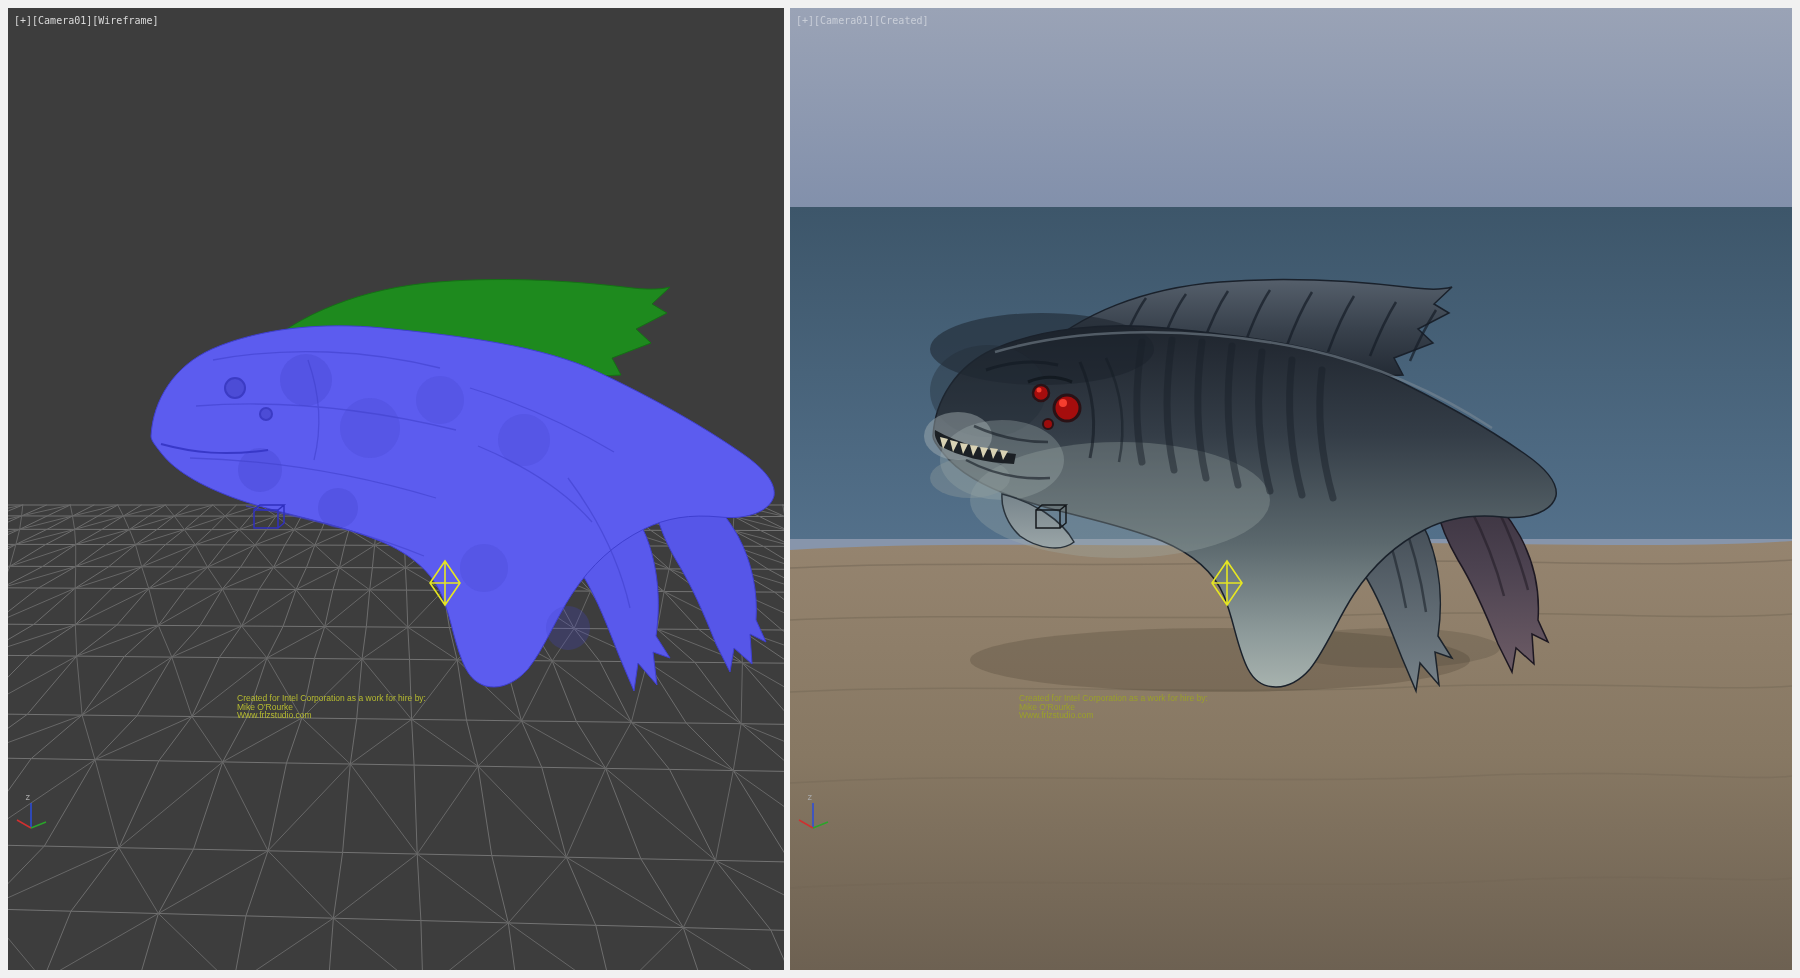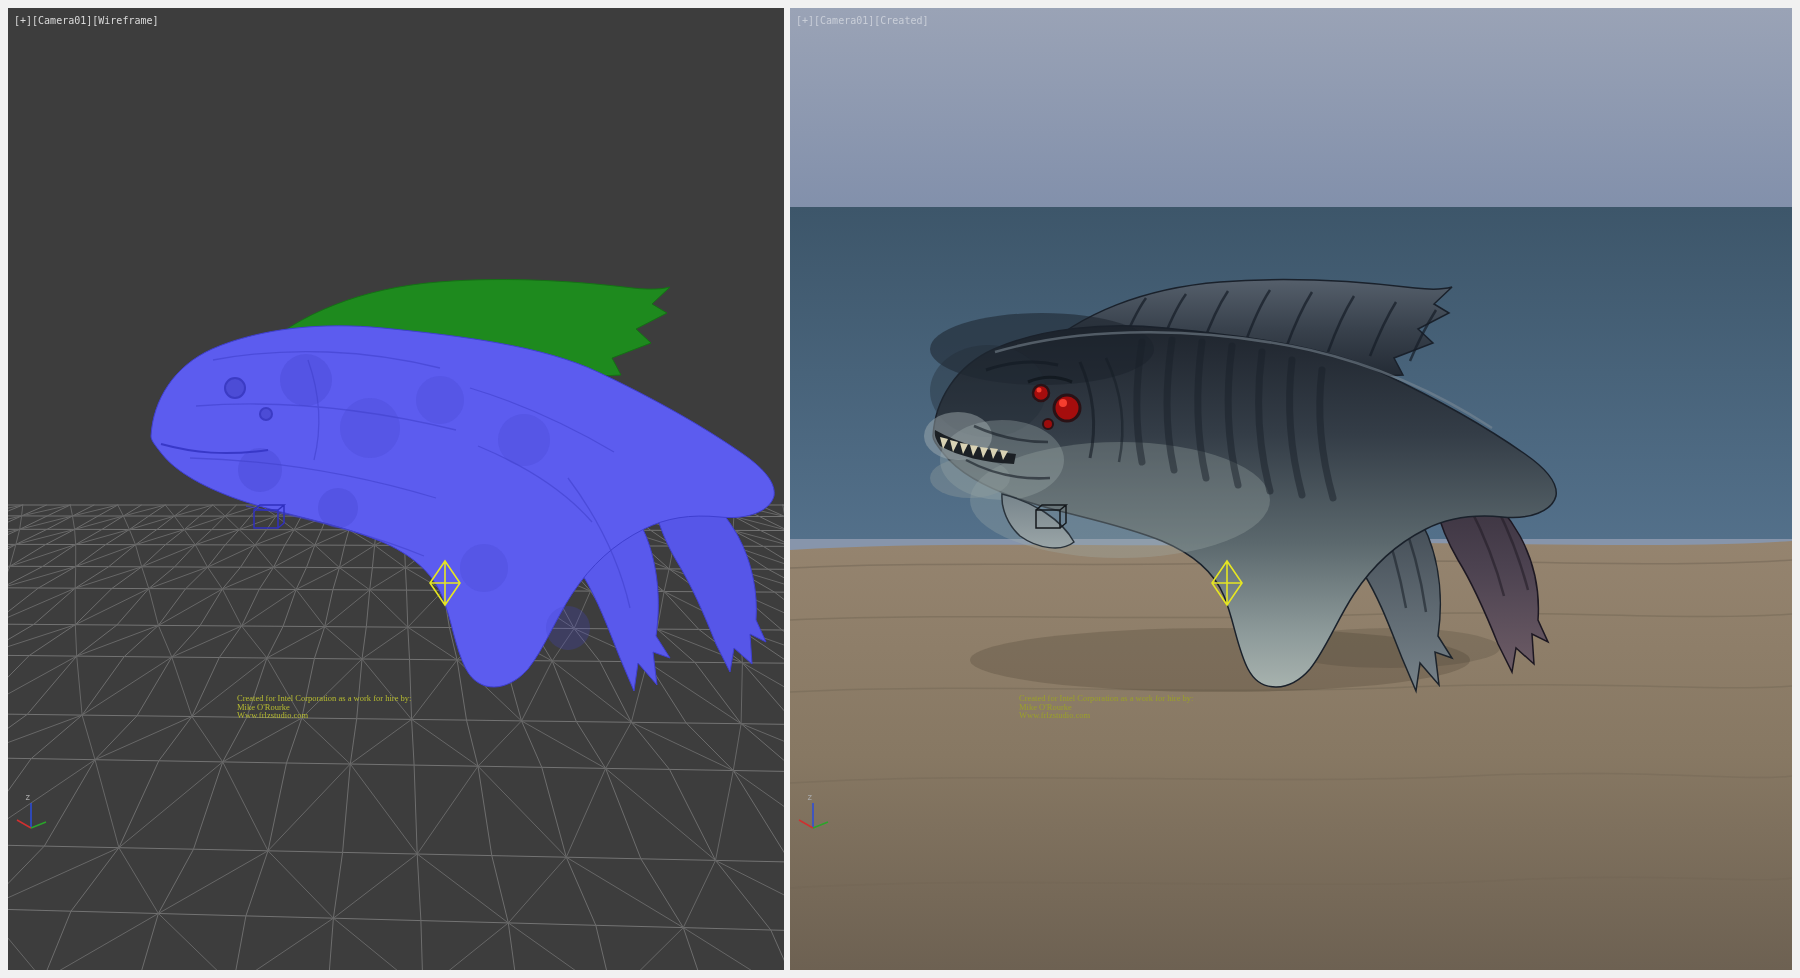--- a/index.html
+++ b/index.html
@@ -6,21 +6,21 @@
   html,body{width:1800px;height:978px;overflow:hidden;background:#e9e9e9}
   .stage{position:relative;width:1800px;height:978px;background:#f1f1f1;font-family:"DejaVu Sans",sans-serif}
   .viewport{position:absolute;top:8px;height:962px;overflow:hidden}
   .viewport.left{left:8px;width:776px;background:#3d3d3d}
   .viewport.right{left:790px;width:1002px;background:#8795ab}
   .canvas{position:absolute;left:0;top:0;width:100%;height:100%;display:block}
   .vp-label{position:absolute;top:7px;left:6px;font-family:"DejaVu Sans Mono",monospace;font-size:10px;letter-spacing:0;user-select:none;white-space:nowrap}
   .left .vp-label{color:#dadada}
   .right .vp-label{color:#c9ced8}
   .vp-label span{cursor:pointer}
-  .credits{position:absolute;left:229px;top:686px;font-family:Liberation Serif, serif;font-size:8.5px;line-height:8.5px;white-space:nowrap}
+  .credits{position:absolute;left:229px;top:686px;font-family:Liberation Sans, sans-serif;font-size:8.5px;line-height:8.5px;white-space:nowrap}
   .left .credits{color:#b6bb30}
   .right .credits{color:#9aa02a}
   .axis{position:absolute;left:4px;top:782px;width:44px;height:44px}
   .axis text{font-family:"DejaVu Sans Mono",monospace;font-size:9px;fill:#a8a8a8}
 </style>
 </head>
 <body>
 
 <svg width="0" height="0" style="position:absolute" aria-hidden="true">
   <defs>

